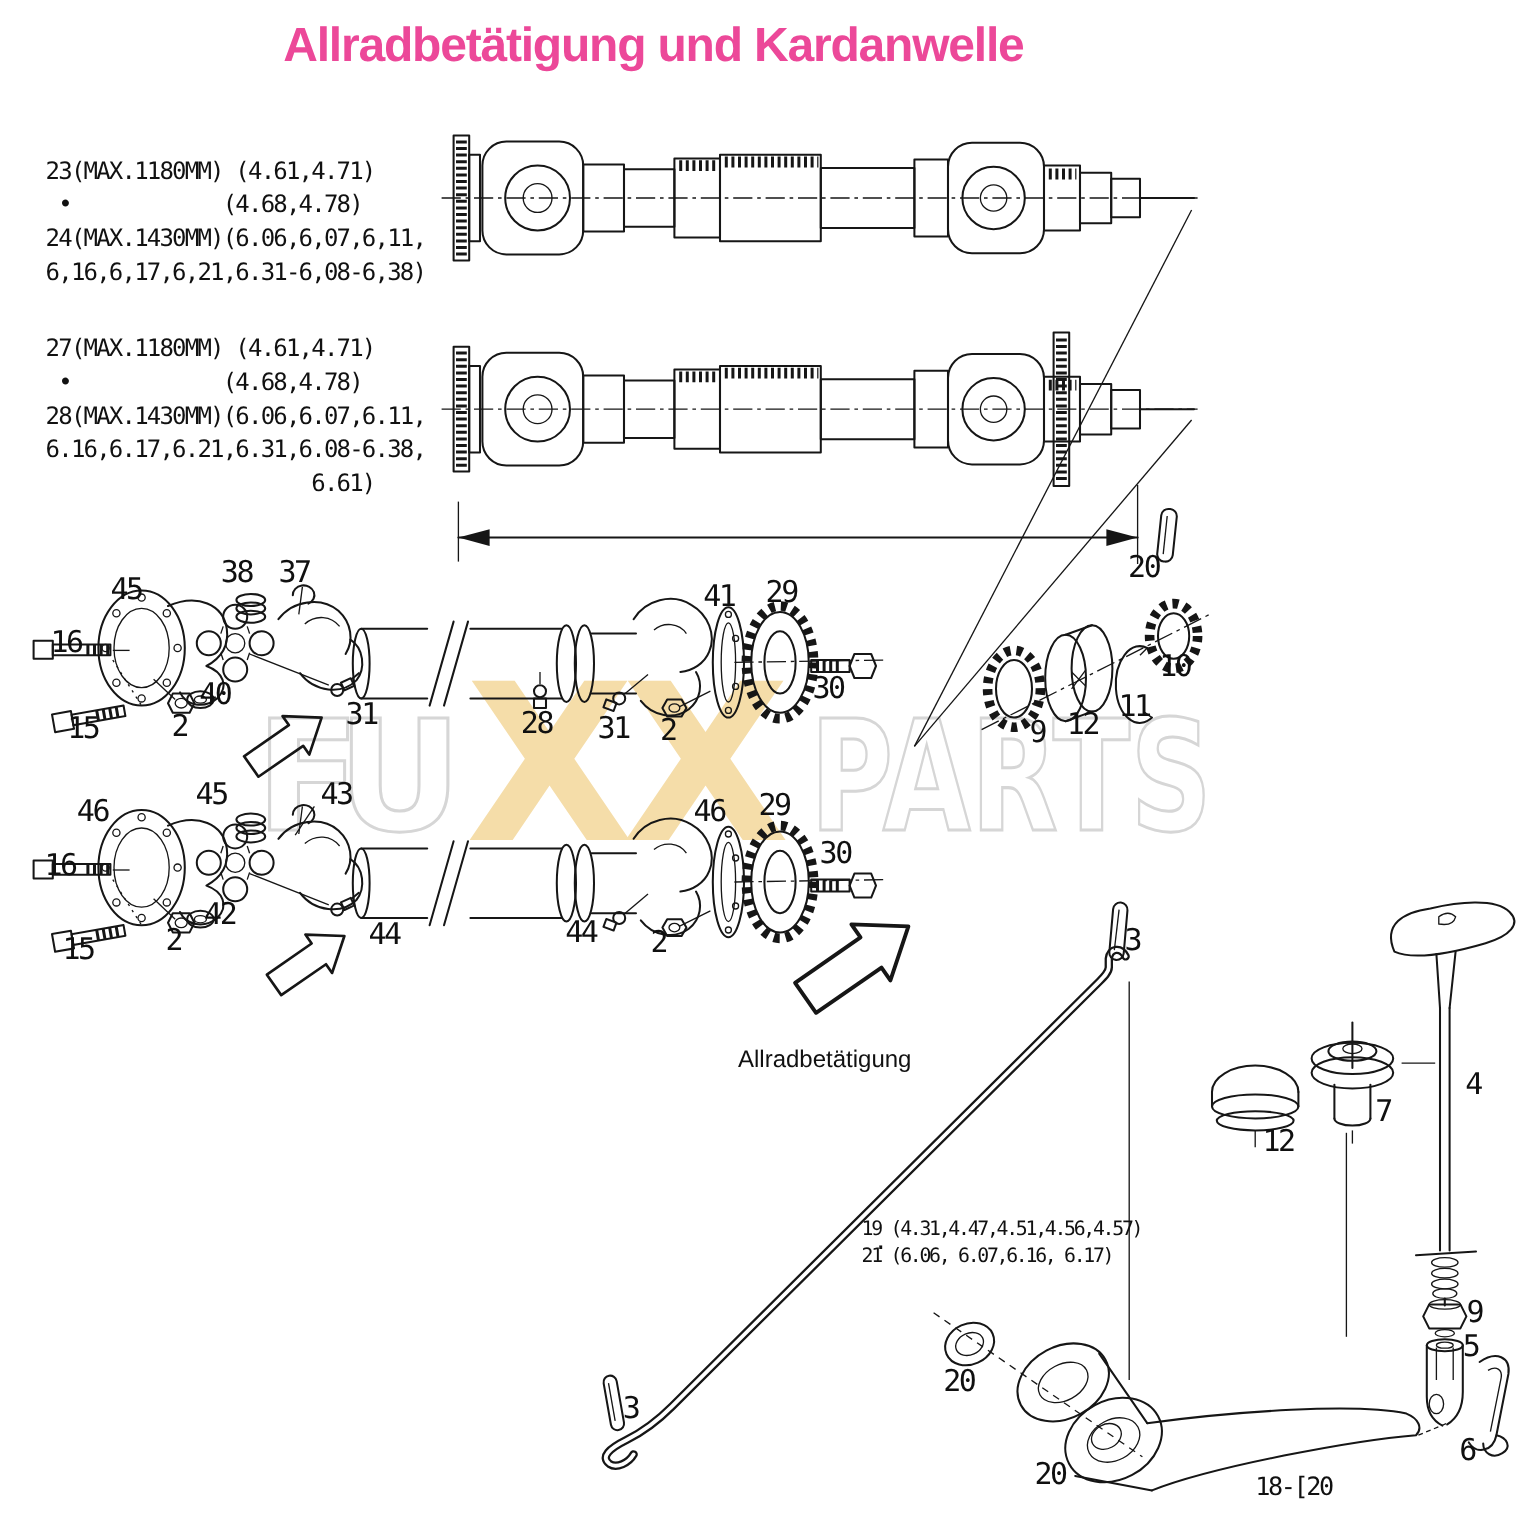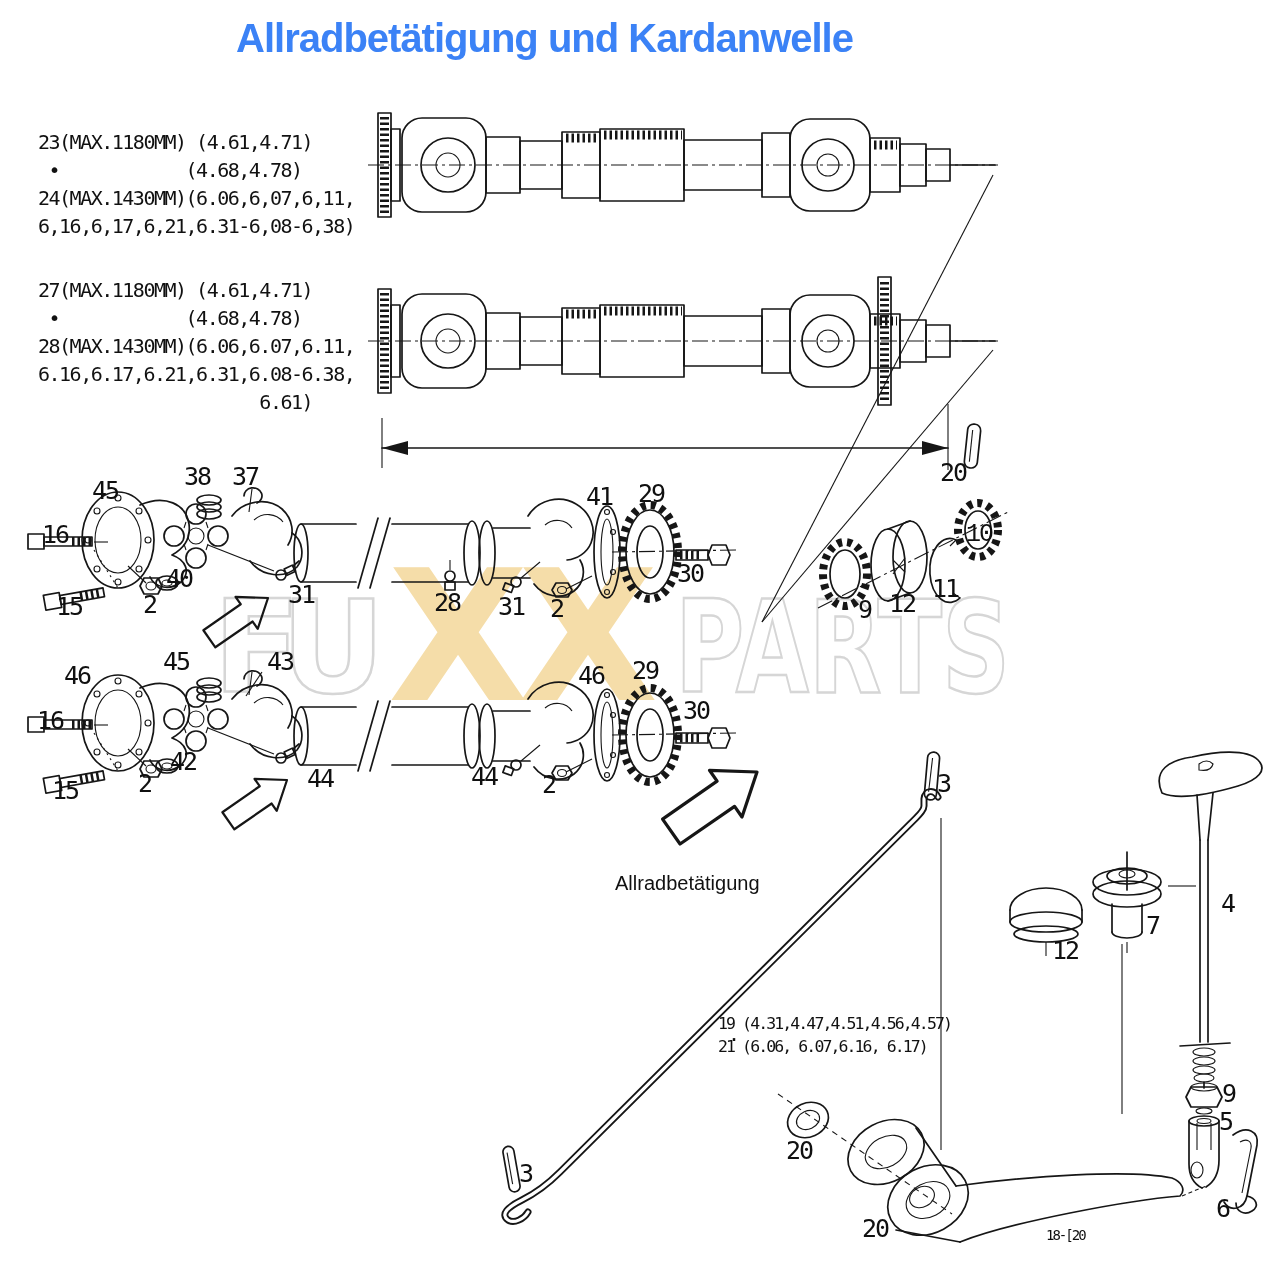--- a/index.html
+++ b/index.html
@@ -1,21 +1,21 @@
 <!DOCTYPE html>
 <html><head>
 <meta charset="utf-8">
 <style>
   html,body{margin:0;padding:0;background:#ffffff;}
   body{width:1280px;height:1280px;position:relative;overflow:hidden;
        font-family:"DejaVu Sans Mono",monospace;color:#141414;}
   .abs{position:absolute;}
   #title{left:0;top:16px;width:1089px;text-align:center;
          font-family:"Liberation Sans",sans-serif;font-weight:700;font-size:40px;
-         letter-spacing:-1px;color:#3b82f6;}
+         letter-spacing:-1px;color:#ec4899;}
   .note{white-space:pre;font-family:"DejaVu Sans Mono",monospace;
         font-size:20px;line-height:28px;letter-spacing:-1.5px;color:#111;}
   #note1{left:38px;top:128px;}
   #note2{left:38px;top:276px;}
   #sectionlabel{left:615px;top:872px;font-family:"Liberation Sans",sans-serif;
         font-size:20px;color:#111;text-align:right;}
   #note1921{left:718px;top:1012px;font-size:16.5px;line-height:23px;letter-spacing:-1.9px;}
   .plabel{position:absolute;font-family:"DejaVu Sans Mono",monospace;
           font-size:25px;letter-spacing:-2px;color:#101010;white-space:pre;}
   svg{position:absolute;left:0;top:0;}
@@ -389,21 +389,21 @@
     <div class="plabel" style="left: 143px; top: 590px;">2</div>
     <div class="plabel" style="left: 166px; top: 564px;">40</div>
     <div class="plabel" style="left: 288px; top: 580px;">31</div>
     <div class="plabel" style="left: 434px; top: 588px;">28</div>
     <div class="plabel" style="left: 498px; top: 592px;">31</div>
     <div class="plabel" style="left: 550px; top: 594px;">2</div>
     <div class="plabel" style="left: 586px; top: 482px;">41</div>
     <div class="plabel" style="left: 638px; top: 479px;">29</div>
     <div class="plabel" style="left: 677px; top: 559px;">30</div>
     <div class="plabel" style="left: 940px; top: 458px;">20</div>
-    <div class="plabel" style="left: 966px; top: 520px; font-family: Liberation Mono, monospace;">10</div>
+    <div class="plabel" style="left: 966px; top: 540px;">10</div>
     <div class="plabel" style="left: 932px; top: 574px;">11</div>
     <div class="plabel" style="left: 889px; top: 589px;">12</div>
     <div class="plabel" style="left: 858px; top: 595px;">9</div>
     <div class="plabel" style="left: 64px; top: 661px;">46</div>
     <div class="plabel" style="left: 163px; top: 647px;">45</div>
     <div class="plabel" style="left: 267px; top: 647px;">43</div>
     <div class="plabel" style="left: 37px; top: 706px;">16</div>
     <div class="plabel" style="left: 52px; top: 776px;">15</div>
     <div class="plabel" style="left: 138px; top: 769px;">2</div>
     <div class="plabel" style="left: 170px; top: 747px;">42</div>
@@ -415,16 +415,16 @@
     <div class="plabel" style="left: 542px; top: 770px;">2</div>
     <div class="plabel" style="left: 937px; top: 769px;">3</div>
     <div class="plabel" style="left: 1052px; top: 936px;">12</div>
     <div class="plabel" style="left: 1146px; top: 911px;">7</div>
     <div class="plabel" style="left: 1221px; top: 889px;">4</div>
     <div class="plabel" style="left: 1222px; top: 1079px;">9</div>
     <div class="plabel" style="left: 1219px; top: 1107px;">5</div>
     <div class="plabel" style="left: 1216px; top: 1194px;">6</div>
     <div class="plabel" style="left: 786px; top: 1136px;">20</div>
     <div class="plabel" style="left: 862px; top: 1214px;">20</div>
-    <div class="plabel" style="left: 1046px; top: 1227px; font-size: 14px;">18-[20</div>
+    <div class="plabel" style="left: 1046px; top: 1227px; font-size: 21px;">18-[20</div>
     <div class="plabel" style="left: 519px; top: 1159px;">3</div>
     <div class="plabel" style="left: 728px; top: 1022px; font-size: 20px;">.</div>
   </div>
 
 </body></html>

